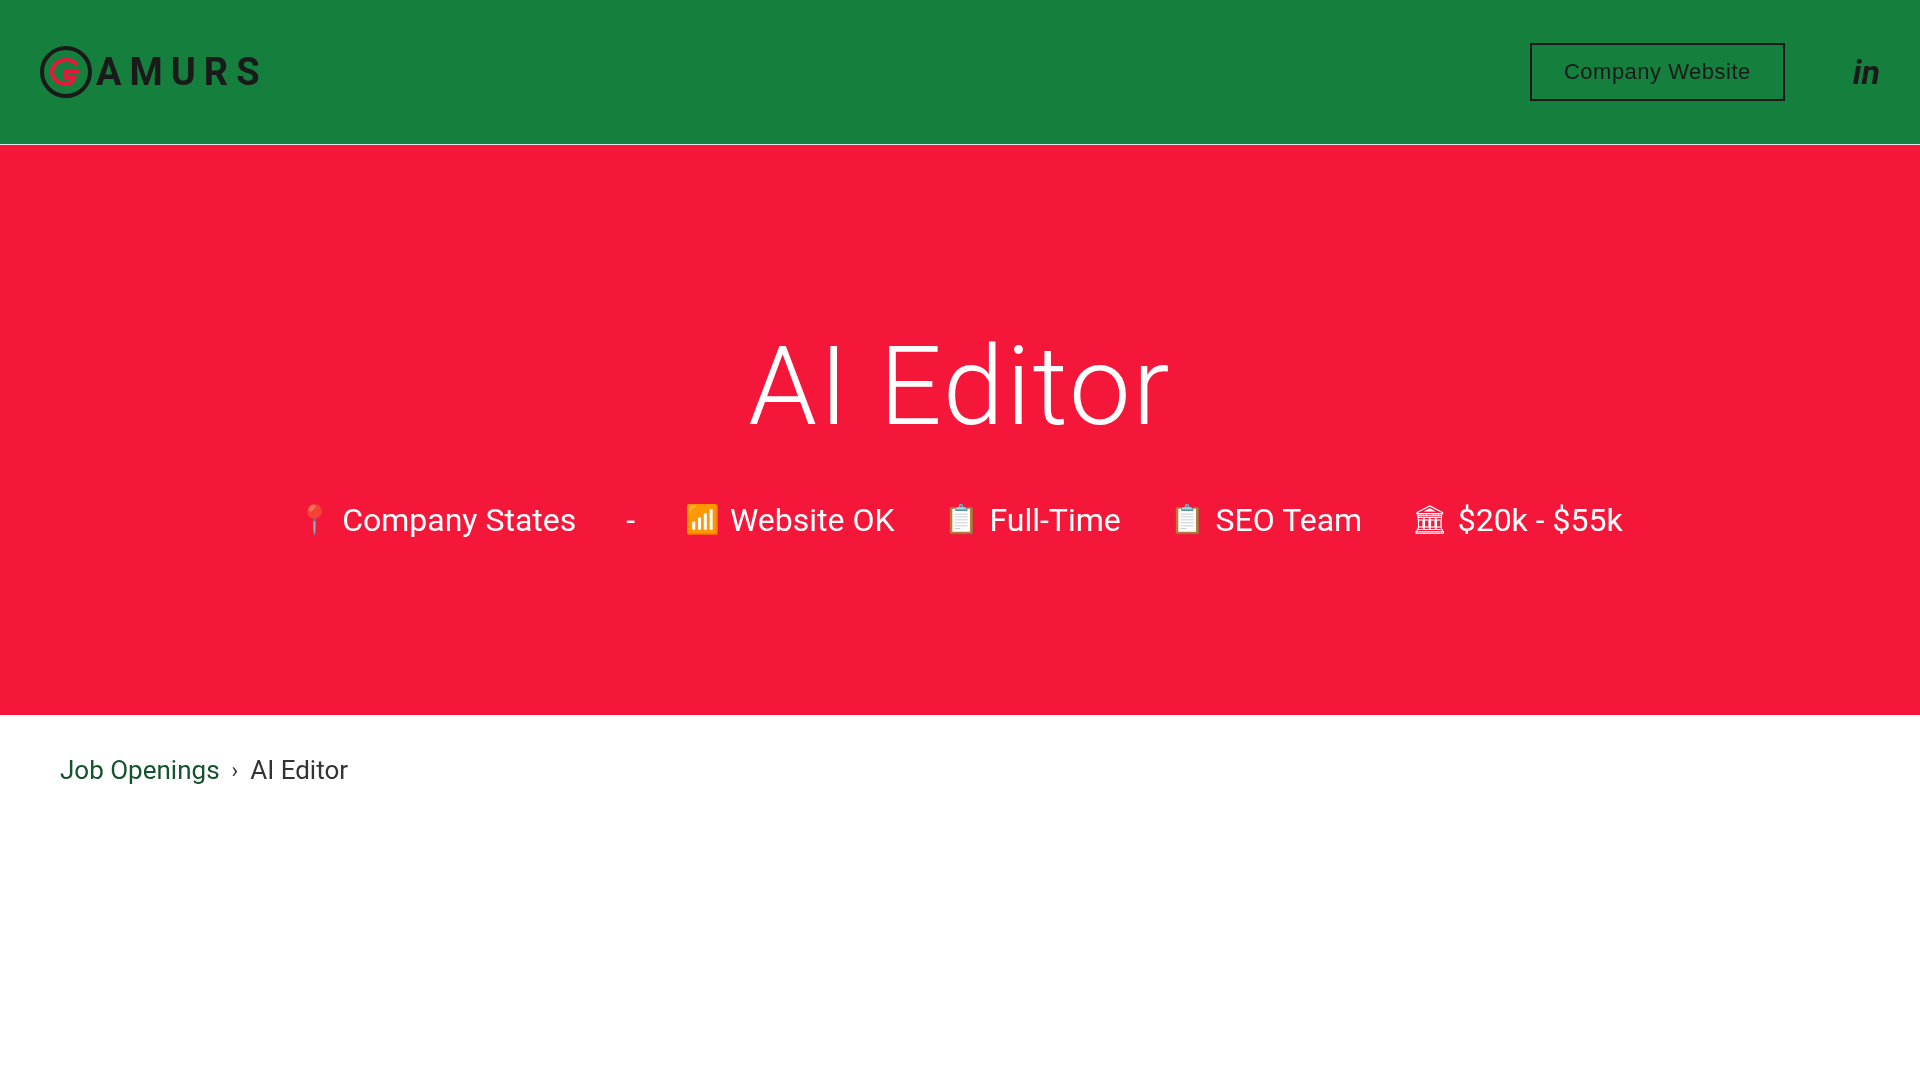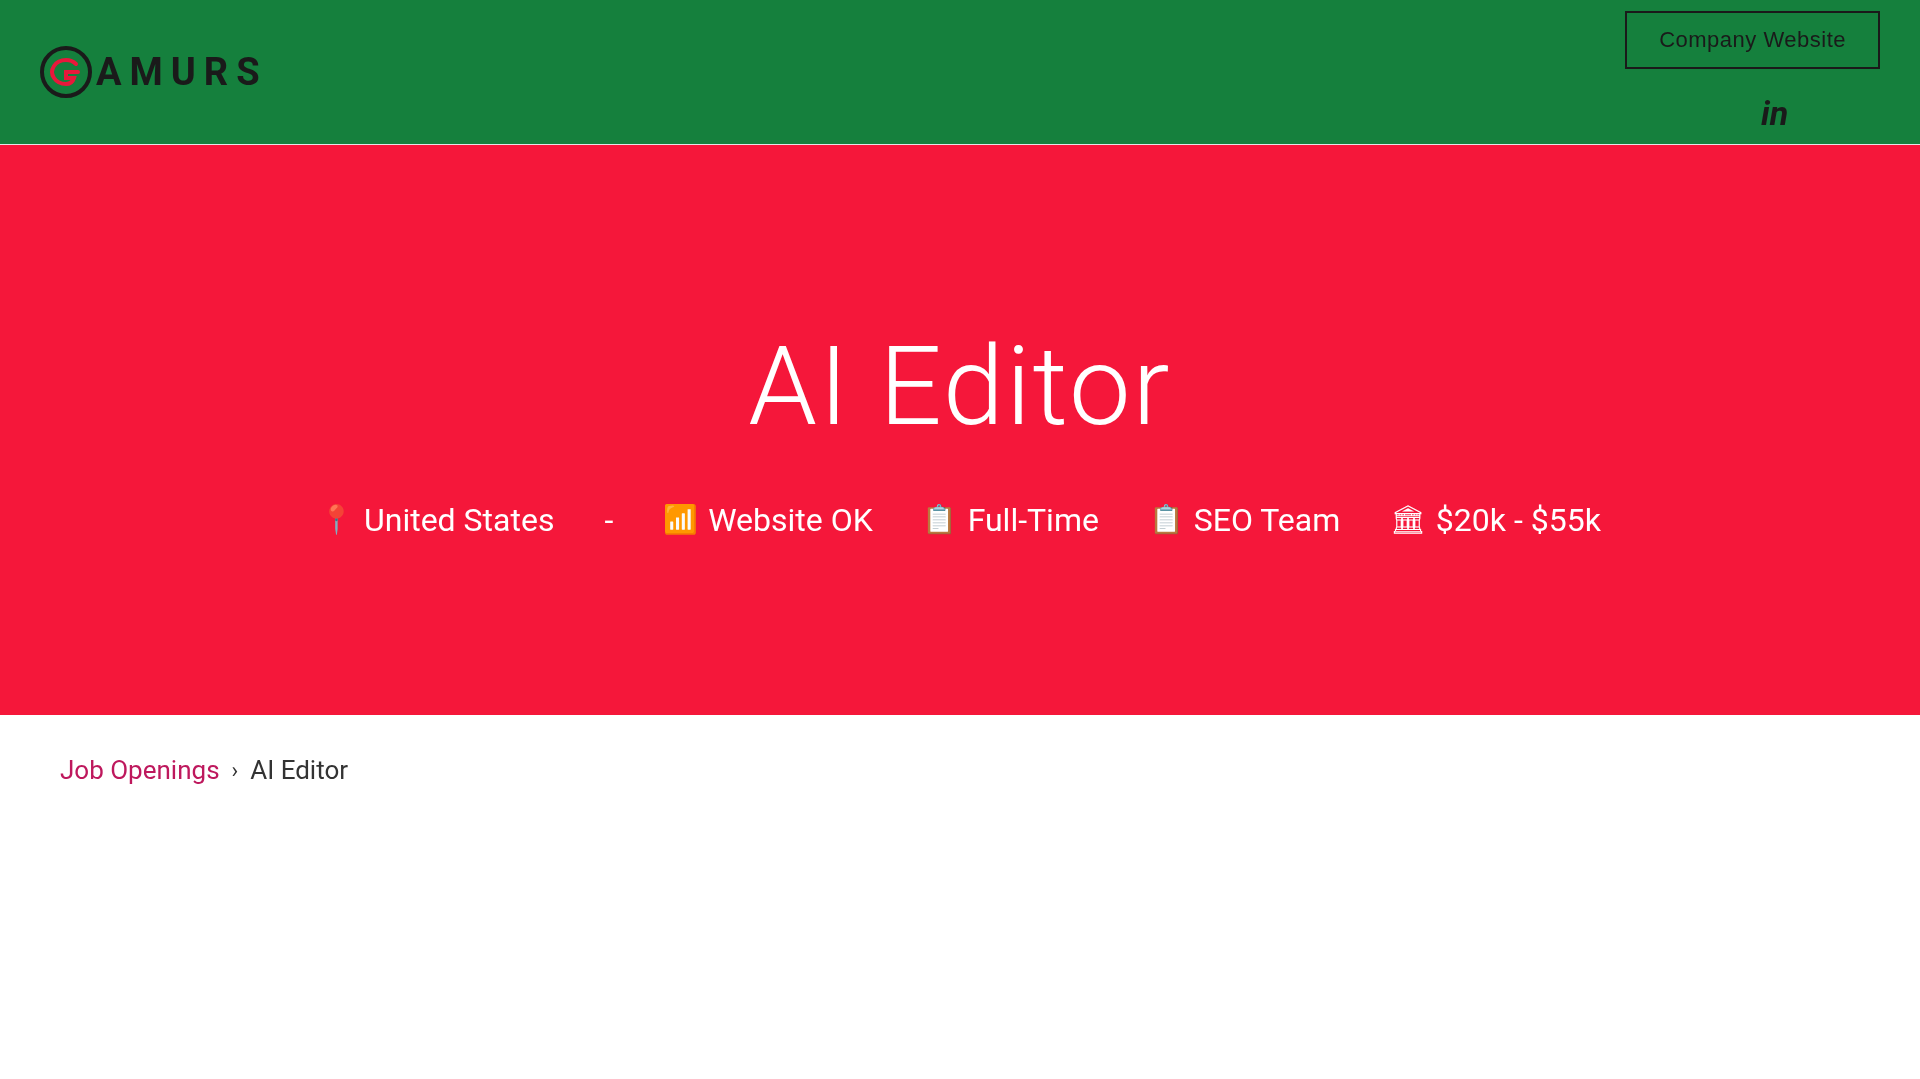--- a/index.html
+++ b/index.html
@@ -43,21 +43,20 @@
       font-weight: 700;
       letter-spacing: 8px;
       color: #1a1a1a;
       text-transform: uppercase;
     }
 
     .header-right {
       display: flex;
       align-items: center;
       gap: 24px;
-      flex-direction: column;
     }
 
     .company-website-btn {
       border: 2px solid #1a1a1a;
       background: transparent;
       padding: 14px 32px;
       font-size: 22px;
       font-weight: 400;
       color: #1a1a1a;
       cursor: pointer;
@@ -119,21 +118,21 @@
     
     .breadcrumb {
       padding: 40px 60px;
       display: flex;
       align-items: center;
       gap: 12px;
       font-size: 26px;
     }
 
     .breadcrumb-link {
-      color: #be185d;
+      color: #14532d;
       cursor: pointer;
       text-decoration: none;
     }
 
     .breadcrumb-separator {
       color: #333;
       font-size: 22px;
     }
 
     .breadcrumb-current {
@@ -159,21 +158,21 @@
     <span class="linkedin-icon">in</span>
   </div>
 </header>
 
 <section class="hero-banner">
   <h1 class="job-title">AI Editor</h1>
 
   <div class="job-meta">
     <div class="meta-item">
       <span class="meta-icon">📍</span>
-      <span>United States</span>
+      <span>Company States</span>
     </div>
 
     <span class="meta-separator">-</span>
 
     <div class="meta-item">
       <span class="meta-icon">📶</span>
       <span>Website OK</span>
     </div>
 
     <div class="meta-item">

